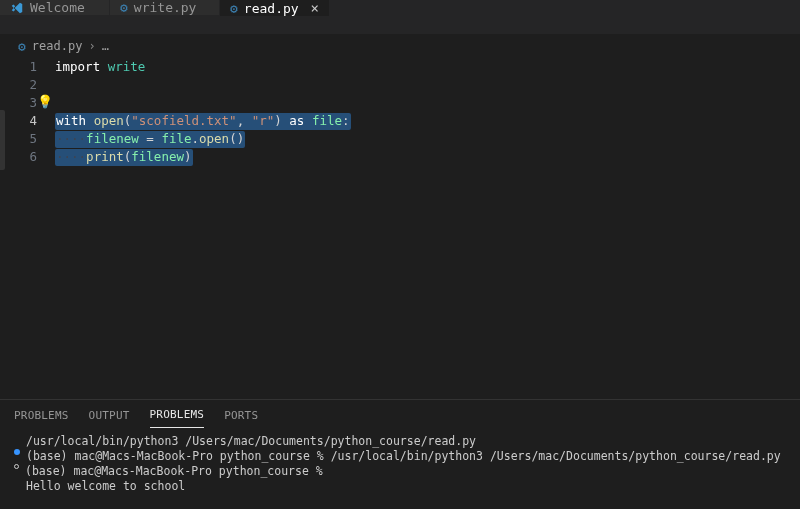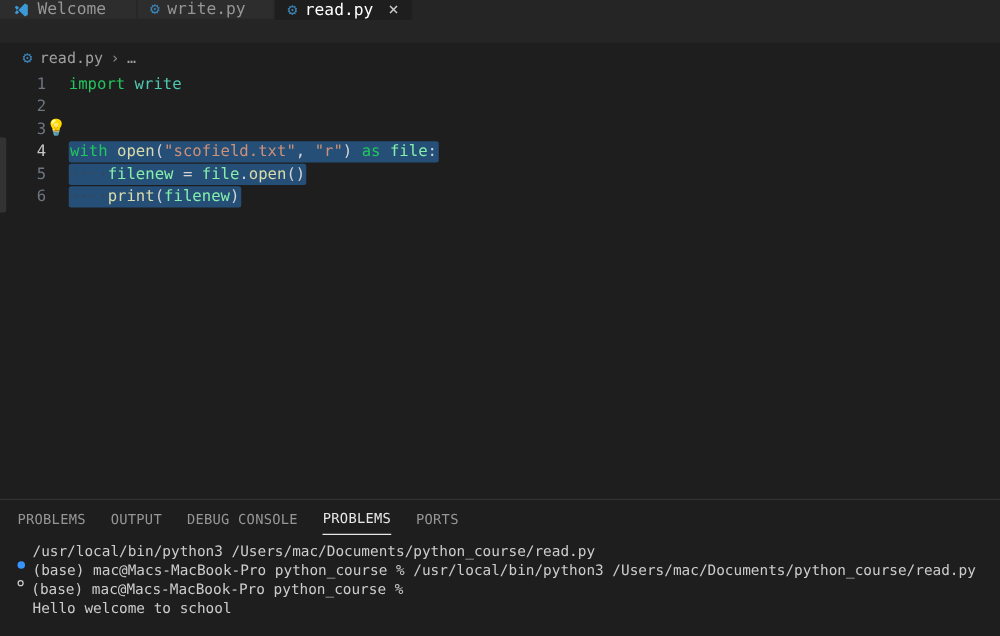--- a/index.html
+++ b/index.html
@@ -47,21 +47,21 @@
   }
   .gutter {
     width: 55px; text-align: right; color: #6e7681;
     padding-top: 2px;
   }
   .gutter div { height: 18px; padding-right: 18px; }
   .gutter .active-line { color: #c6c6c6; }
   .code { flex: 1; padding-top: 2px; position: relative; }
   .code-line { height: 18px; white-space: pre; }
   .sel { background: #264f78; border-radius: 2px; padding: 0 1px; display:inline-block; height:17px;}
-  .tok-kw { color: #22c55e; }
+  .tok-kw { color: #ffffff; }
   .tok-fn { color: #dcdcaa; }
   .tok-str { color: #ce9178; }
   .tok-var { color: #86efac; }
   .tok-mod { color: #4ec9b0; }
   .tok-plain { color: #d4d4d4; }
   .bulb {
     position: absolute; left: -18px; top: 37px;
     font-size: 13px;
   }
   .ws { color: #3e4451; }
@@ -139,21 +139,20 @@
       <div class="code-line"><span class="sel"><span class="tok-kw">with</span><span class="tok-plain"> </span><span class="tok-fn">open</span><span class="tok-plain">(</span><span class="tok-str">"scofield.txt"</span><span class="tok-plain">, </span><span class="tok-str">"r"</span><span class="tok-plain">) </span><span class="tok-kw">as</span><span class="tok-plain"> </span><span class="tok-var">file</span><span class="tok-plain">:</span></span></div>
       <div class="code-line"><span class="sel"><span class="ws">····</span><span class="tok-var">filenew</span><span class="tok-plain"> = </span><span class="tok-var">file</span><span class="tok-plain">.</span><span class="tok-fn">open</span><span class="tok-plain">()</span></span></div>
       <div class="code-line"><span class="sel"><span class="ws">····</span><span class="tok-fn">print</span><span class="tok-plain">(</span><span class="tok-var">filenew</span><span class="tok-plain">)</span></span></div>
     </div>
 </div>
 
 <div class="panel">
   <div class="panel-tabs" id="panel-tabs">
       <span class="panel-tab">PROBLEMS</span>
       <span class="panel-tab">OUTPUT</span>
-      <span class="panel-tab">DEBUG CONSOLE</span>
       <span class="panel-tab active">PROBLEMS</span>
       <span class="panel-tab">PORTS</span>
     </div>
   <div class="terminal" id="terminal">
       <div class="term-line"><span style="width:12px;display:inline-block;flex-shrink:0"></span><span>/usr/local/bin/python3 /Users/mac/Documents/python_course/read.py</span></div>
       <div class="term-line"><span class="dot blue"></span><span>(base) mac@Macs-MacBook-Pro python_course % /usr/local/bin/python3 /Users/mac/Documents/python_course/read.py</span></div>
       <div class="term-line"><span class="dot hollow"></span><span>(base) mac@Macs-MacBook-Pro python_course % </span></div>
       <div class="term-line"><span style="width:12px;display:inline-block;flex-shrink:0"></span><span>Hello welcome to school</span></div>
     </div>
 </div>

